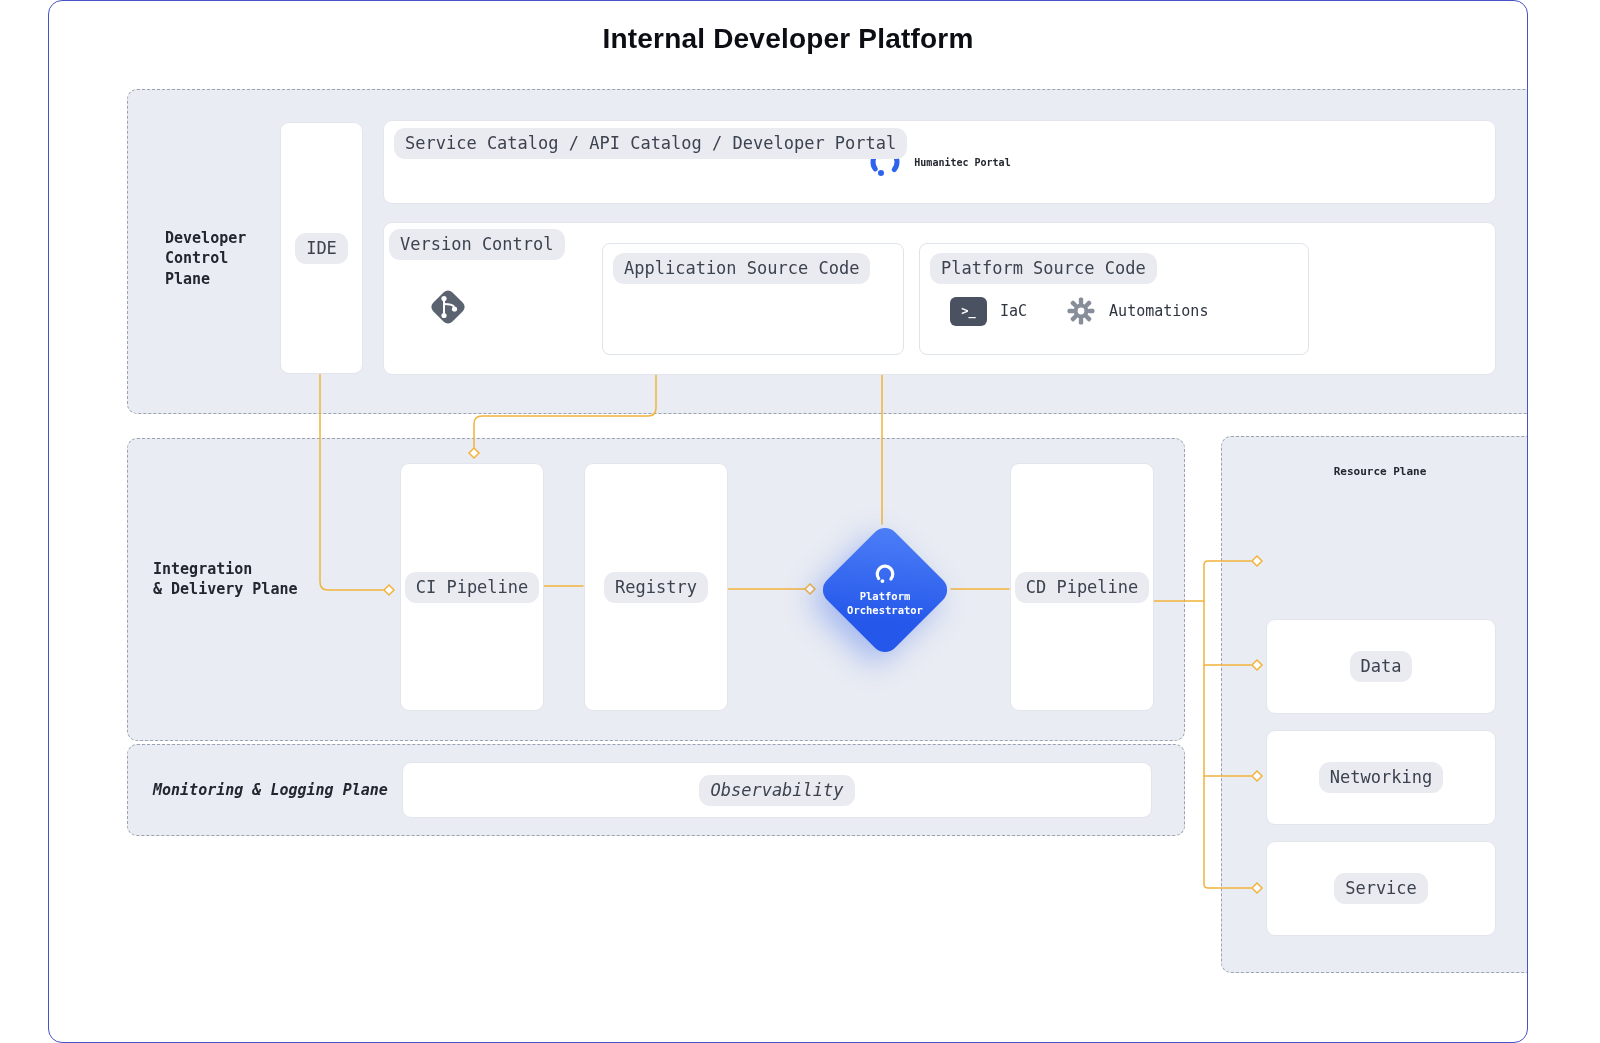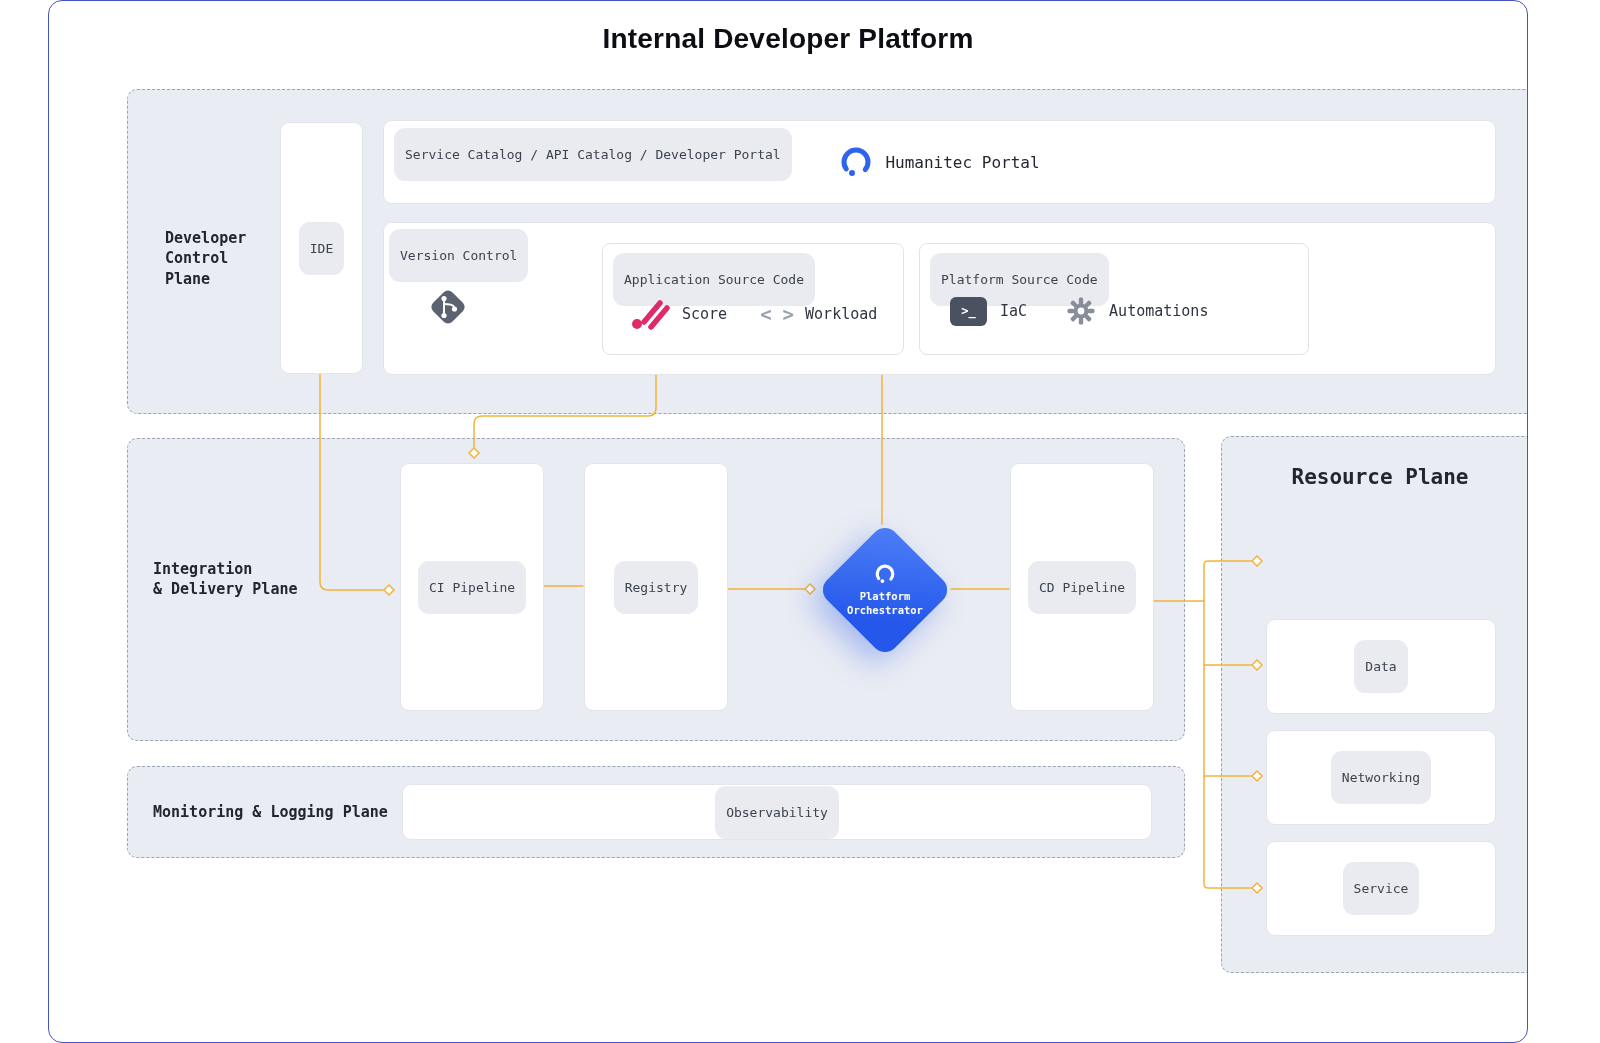--- a/index.html
+++ b/index.html
@@ -42,30 +42,30 @@
   }
   .inner-box {
     position: absolute;
     background: #ffffff;
     border: 1px solid #dfe3ea;
     border-radius: 8px;
   }
   .badge {
     display: inline-block;
     background: #e9ebf1; color: #3c434f;
-    border-radius: 11px; padding: 20px 11px;
-    font-size: 13px; line-height: 1; white-space: nowrap;
+    border-radius: 11px; padding: 7px 11px;
+    font-size: 17px; line-height: 1; white-space: nowrap;
   }
   .abs-badge { position: absolute; }
   .flex-center { display: flex; align-items: center; justify-content: center; }
   .mono-label { font-size: 15px; color: #2e3440; }
   .chev { font-size: 19px; color: #9aa2ad; font-weight: 700; line-height: 1; }
   .svg-layer { position: absolute; inset: 0; z-index: 1; pointer-events: none; }
   .brand-row { display: flex; align-items: center; gap: 12px; }
-  .brand-text { font-size: 16px; font-weight: 400; color: #23272f; }
+  .brand-text { font-size: 10px; font-weight: 700; color: #23272f; }
   .src-content { position: absolute; left: 24px; top: 52px; display: flex; align-items: center; gap: 11px; }
   .terminal-chip {
     width: 37px; height: 29px; background: #4a5161; border-radius: 6px;
     display: flex; align-items: center; justify-content: center;
     color: #fff; font-size: 12px; font-weight: 700;
   }
   .orchestrator {
     position: absolute; left: 709px; top: 103px;
     width: 96px; height: 96px;
     background: linear-gradient(140deg, #4f80f8 0%, #2457ea 75%);
@@ -78,21 +78,21 @@
     position: absolute; inset: 0;
     transform: rotate(-45deg);
     display: flex; flex-direction: column; align-items: center; justify-content: center; gap: 5px;
   }
   .orchestrator-label {
     color: #fff; font-size: 10.5px; font-weight: 700;
     text-align: center; white-space: pre-line; line-height: 1.3;
   }
   .resource-title {
     position: absolute; top: 28px; left: 0; width: 100%;
-    text-align: center; font-size: 21px; font-weight: 700; color: #22272f;
+    text-align: center; font-size: 11px; font-weight: 700; color: #22272f;
   }
   .k8s-icon { position: absolute; left: 50%; top: 29px; transform: translateX(-50%); }
 </style>
 </head>
 <body>
 
 <div class="canvas">
 
   <div class="title">Internal Developer Platform</div>
 
@@ -148,31 +148,20 @@
         <rect x="10.5" y="10.5" width="27" height="27" rx="6" transform="rotate(45 24 24)" fill="#5b6270"></rect>
         <path d="M20 18 L20 30" stroke="#fff" stroke-width="2"></path>
         <path d="M20 21 Q28 21 30.2 23.8" stroke="#fff" stroke-width="2" fill="none"></path>
         <circle cx="20" cy="15.5" r="2.6" fill="#fff"></circle>
         <circle cx="20" cy="32.5" r="2.6" fill="#fff"></circle>
         <circle cx="30.5" cy="26" r="2.6" fill="#fff"></circle>
       </svg>
 
       <div class="inner-box" style="left:218px; top:20px; width:302px; height:112px;">
         <span class="badge abs-badge" style="left:10px; top:9px;">Application Source Code</span>
-        <div class="src-content">
-          <svg width="44" height="36" viewBox="0 0 44 36">
-            <circle cx="10" cy="28" r="5" fill="#DE2A68"></circle>
-            <path d="M17 26 L33 7" stroke-width="5.5" stroke-linecap="round" stroke="#DE2A68"></path>
-            <path d="M24 31 L40 12" stroke-width="5.5" stroke-linecap="round" stroke="#DE2A68"></path>
-          </svg>
-          <span class="mono-label" style="margin-right:22px;">Score</span>
-          <span class="chev">&lt;</span>
-          <span class="chev">&gt;</span>
-          <span class="mono-label">Workload</span>
-        </div>
       </div>
 
       <div class="inner-box" style="left:535px; top:20px; width:390px; height:112px;">
         <span class="badge abs-badge" style="left:10px; top:9px;">Platform Source Code</span>
         <div class="src-content" style="left:30px; gap:13px;">
           <span class="terminal-chip">&gt;_</span>
           <span class="mono-label" style="margin-right:26px;">IaC</span>
           <svg width="30" height="30" viewBox="0 0 30 30">
             <g fill="#878d99">
               <circle cx="15" cy="15" r="7.5"></circle>
@@ -231,21 +220,21 @@
 
     <div class="box flex-center" style="left:44px; top:404px; width:230px; height:95px;">
       <span class="badge">Service</span>
     </div>
 
     <div class="box flex-center" style="left:44px; top:293px; width:230px; height:95px;">
       <span class="badge">Networking</span>
     </div>
   </div>
 
-  <div class="plane" style="left:78px; top:765px; width:1058px; height:92px;">
+  <div class="plane" style="left:78px; top:743px; width:1058px; height:92px;font-style:italic;">
     <div class="plane-label vcenter-label" style="left:25px;">Monitoring &amp; Logging Plane</div>
     <div class="box flex-center" style="left:274px; top:17px; width:750px; height:56px;">
       <span class="badge">Observability</span>
     </div>
   </div>
 
 
 </div>
 
 </body></html>

